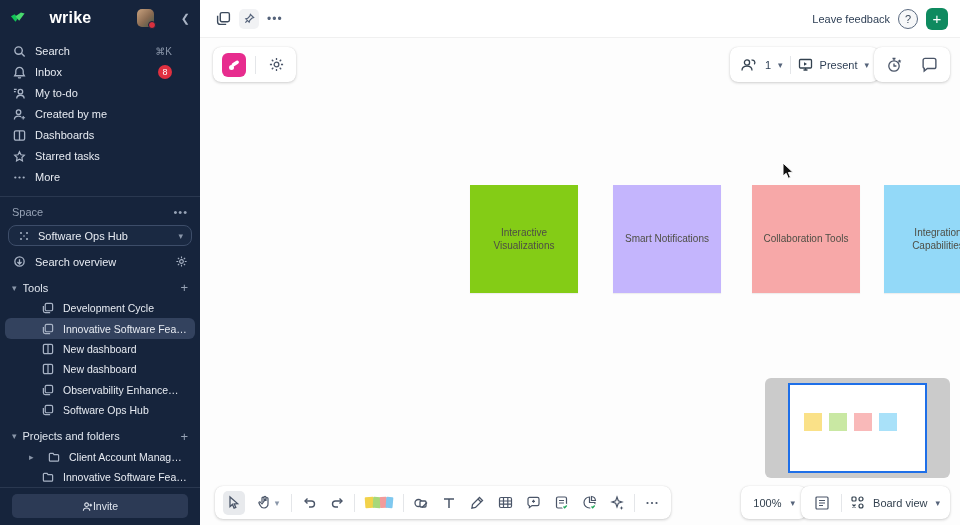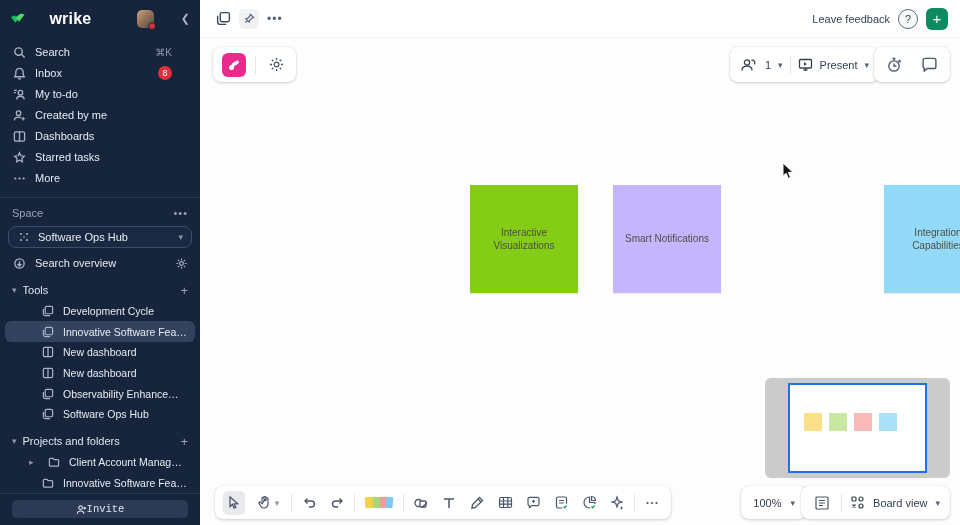--- a/index.html
+++ b/index.html
@@ -37,22 +37,22 @@
   .tree-head .slabel { color:#DFE5EE; }
   .plus { color:#97A3B6; font-size:13px; cursor:pointer; }
   .titem { height:21px; display:flex; align-items:center; padding:0 8px 0 36px; gap:8px; cursor:pointer;
            border-radius:6px; margin:0 5px; }
   .titem.sel { background:#33425E; }
   .titem .slabel { font-size:10.5px; }
   .pitem { padding-left:24px; }
   .pchev { width:10px; color:#8A96A9; font-size:9px; }
   .sidebar-bottom { margin-top:auto; }
   .invite-wrap { border-top:1px solid #2A3850; padding:6px 12px 7px 12px; }
-  .invite-btn { height:18px; background:#2C3A55; border-radius:5px; display:flex; align-items:center;
-                justify-content:center; color:#DFE5EE; font-size:10.5px; cursor:pointer;font-family:Liberation Mono, monospace; }
+  .invite-btn { height:24px; background:#2C3A55; border-radius:5px; display:flex; align-items:center;
+                justify-content:center; color:#DFE5EE; font-size:10.5px; cursor:pointer; }
 
   
   .main { flex:1; position:relative; background:#fff; }
   .topbar { height:38px; display:flex; align-items:center; padding:0 12px 0 16px; gap:8px;
             border-bottom:1px solid #f0f0f0; background:#fff; }
   .title-ic { width:15px; height:15px; color:#3c4a5c; }
   .page-title { font-size:14px; font-weight:bold; color:#17263B; white-space:nowrap; }
   .pin-btn { width:20px; height:20px; border-radius:5px; background:#F1F2F4; display:flex;
              align-items:center; justify-content:center; color:#55637a; cursor:pointer; }
   .hdots { color:#55637a; letter-spacing:1px; cursor:pointer; font-size:12px; }
@@ -344,20 +344,23 @@
     </div>
 
     <div class="canvas">
 
       <div class="note" style="left: 270px; top: 147px; background-color: #84cc16;">
         <span>Interactive Visualizations</span>
       </div>
       <div class="note" style="left: 413px; top: 147px; background-color: #c4b5fd;">
         <span>Smart Notifications</span>
       </div>
+      <div class="note" style="left: 552px; top: 147px; background-color: rgb(247, 168, 168);">
+        <span>Collaboration Tools</span>
+      </div>
       <div class="note" style="left: 684px; top: 147px; background-color: rgb(147, 217, 248);">
         <span>Integration Capabilities</span>
       </div>
 
       <svg class="cursor-arrow" width="14" height="18" viewBox="0 0 14 18">
         <path d="M2 1l0 13 3.2-2.7 2.1 5 2.2-.9-2.1-4.9 4.4-.3z" fill="#111" stroke="#fff" stroke-width="1"></path>
       </svg>
 
       <div class="float tl-toolbar">
         <span class="pink-app">

